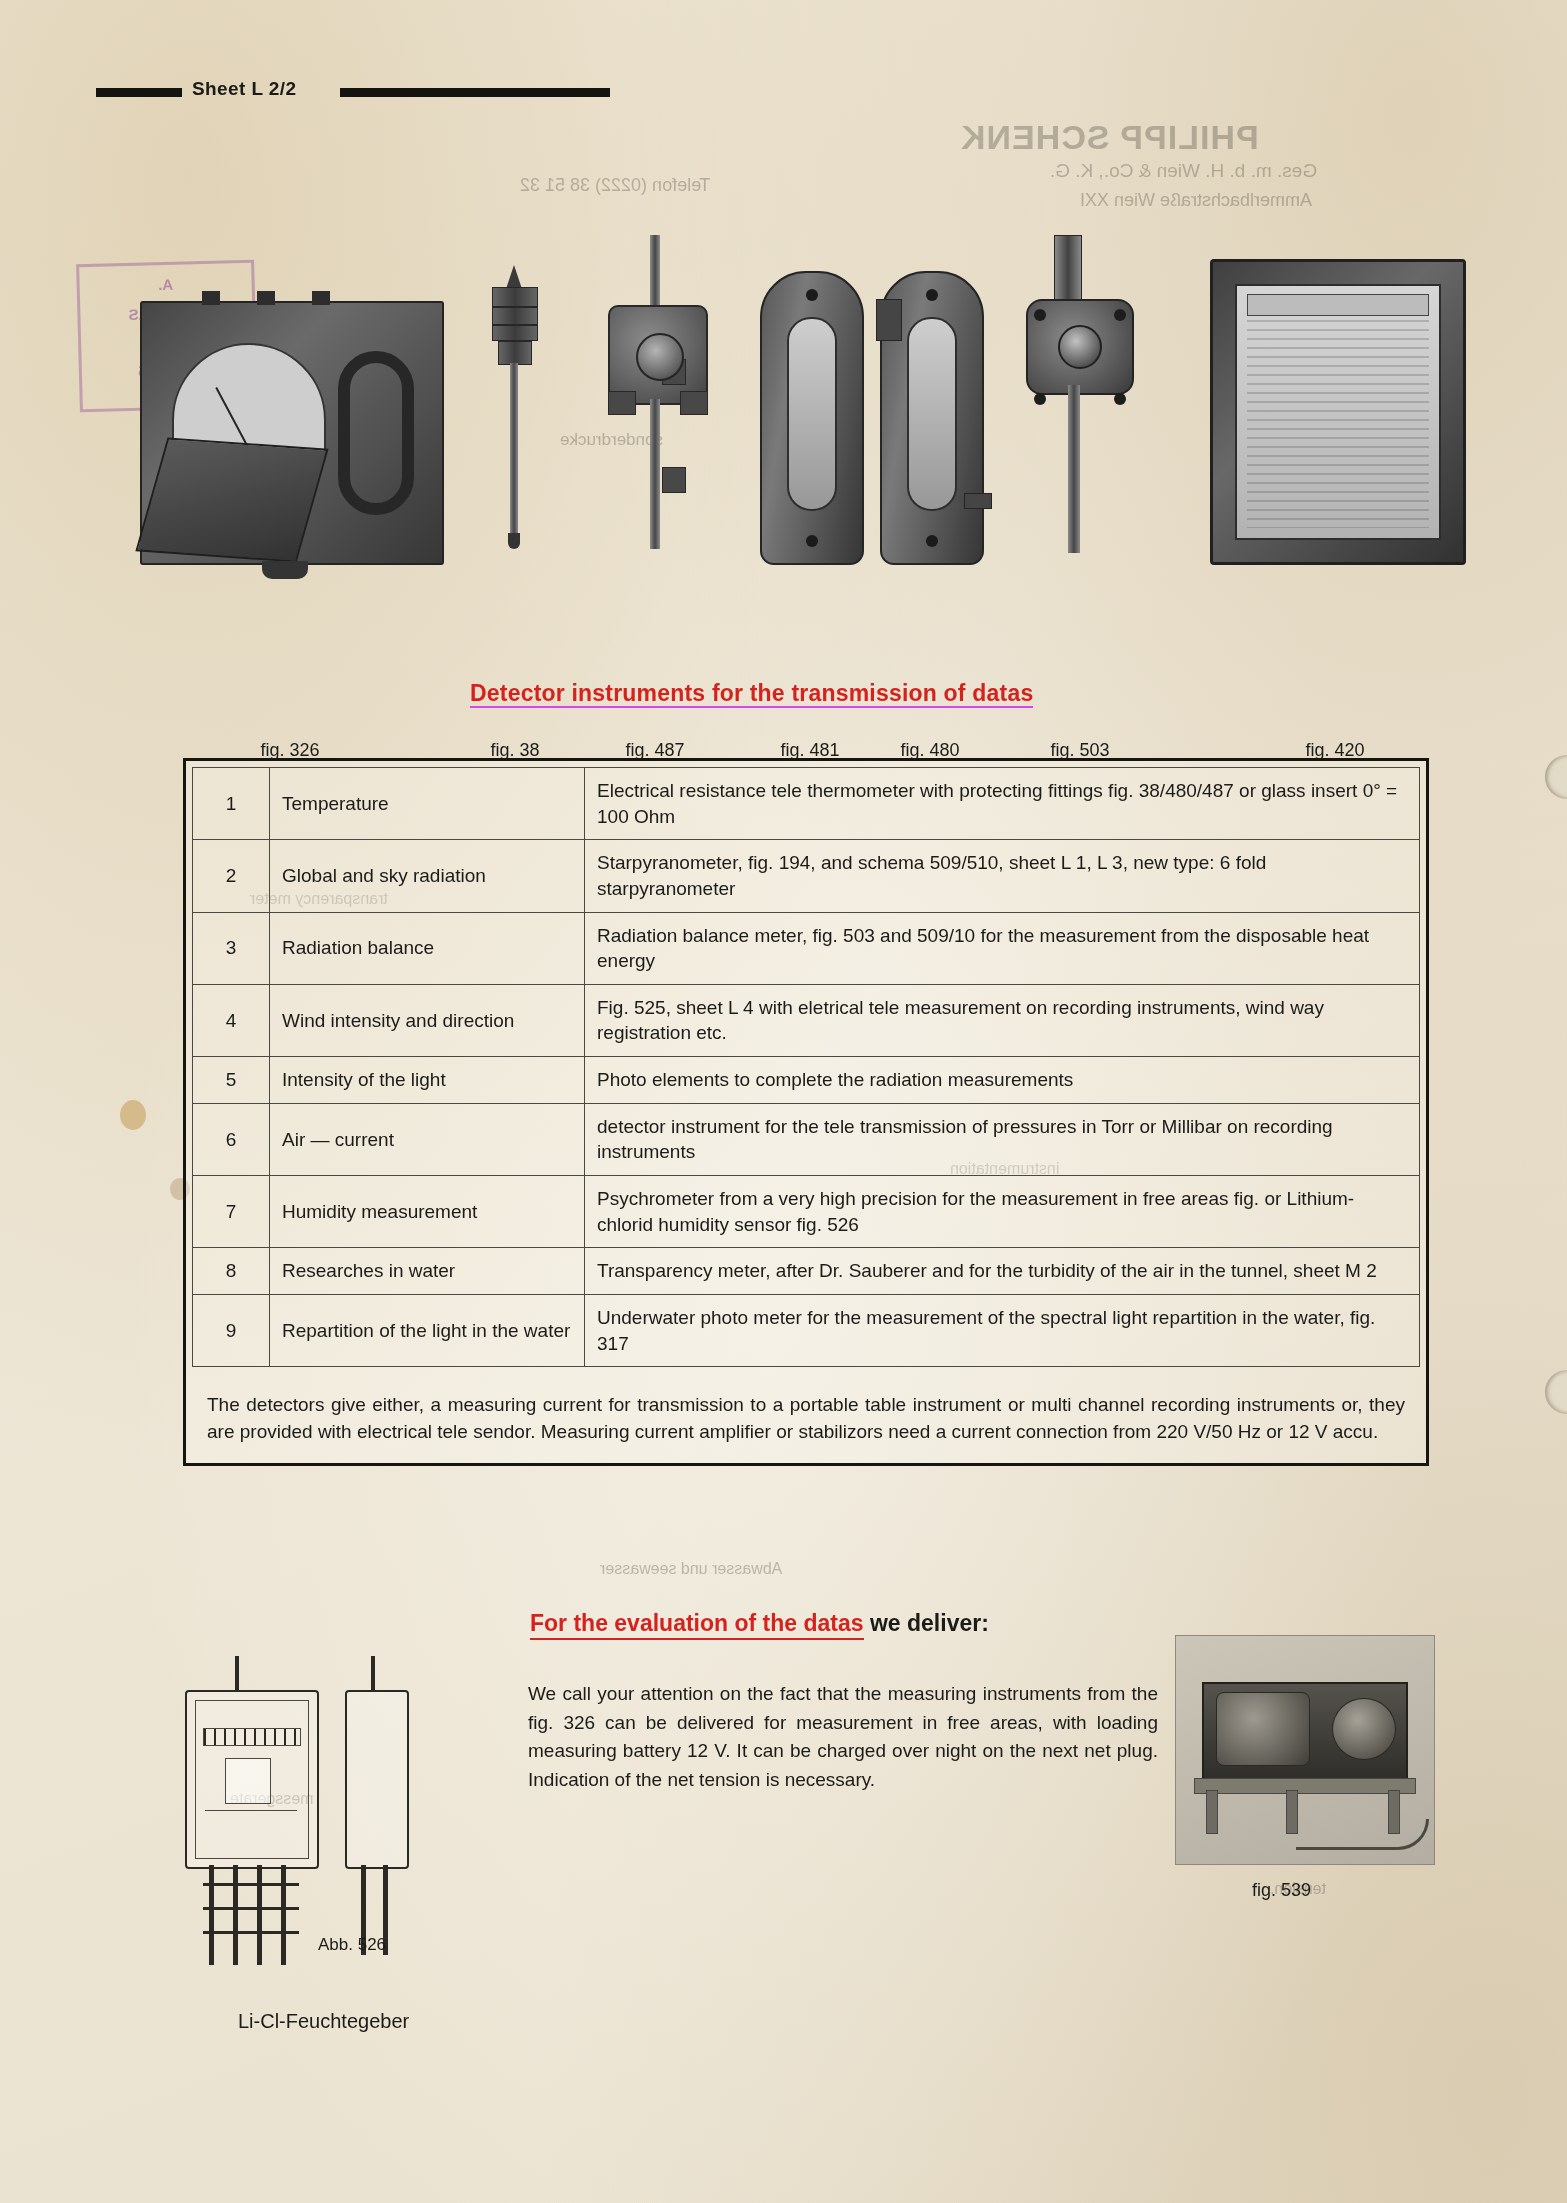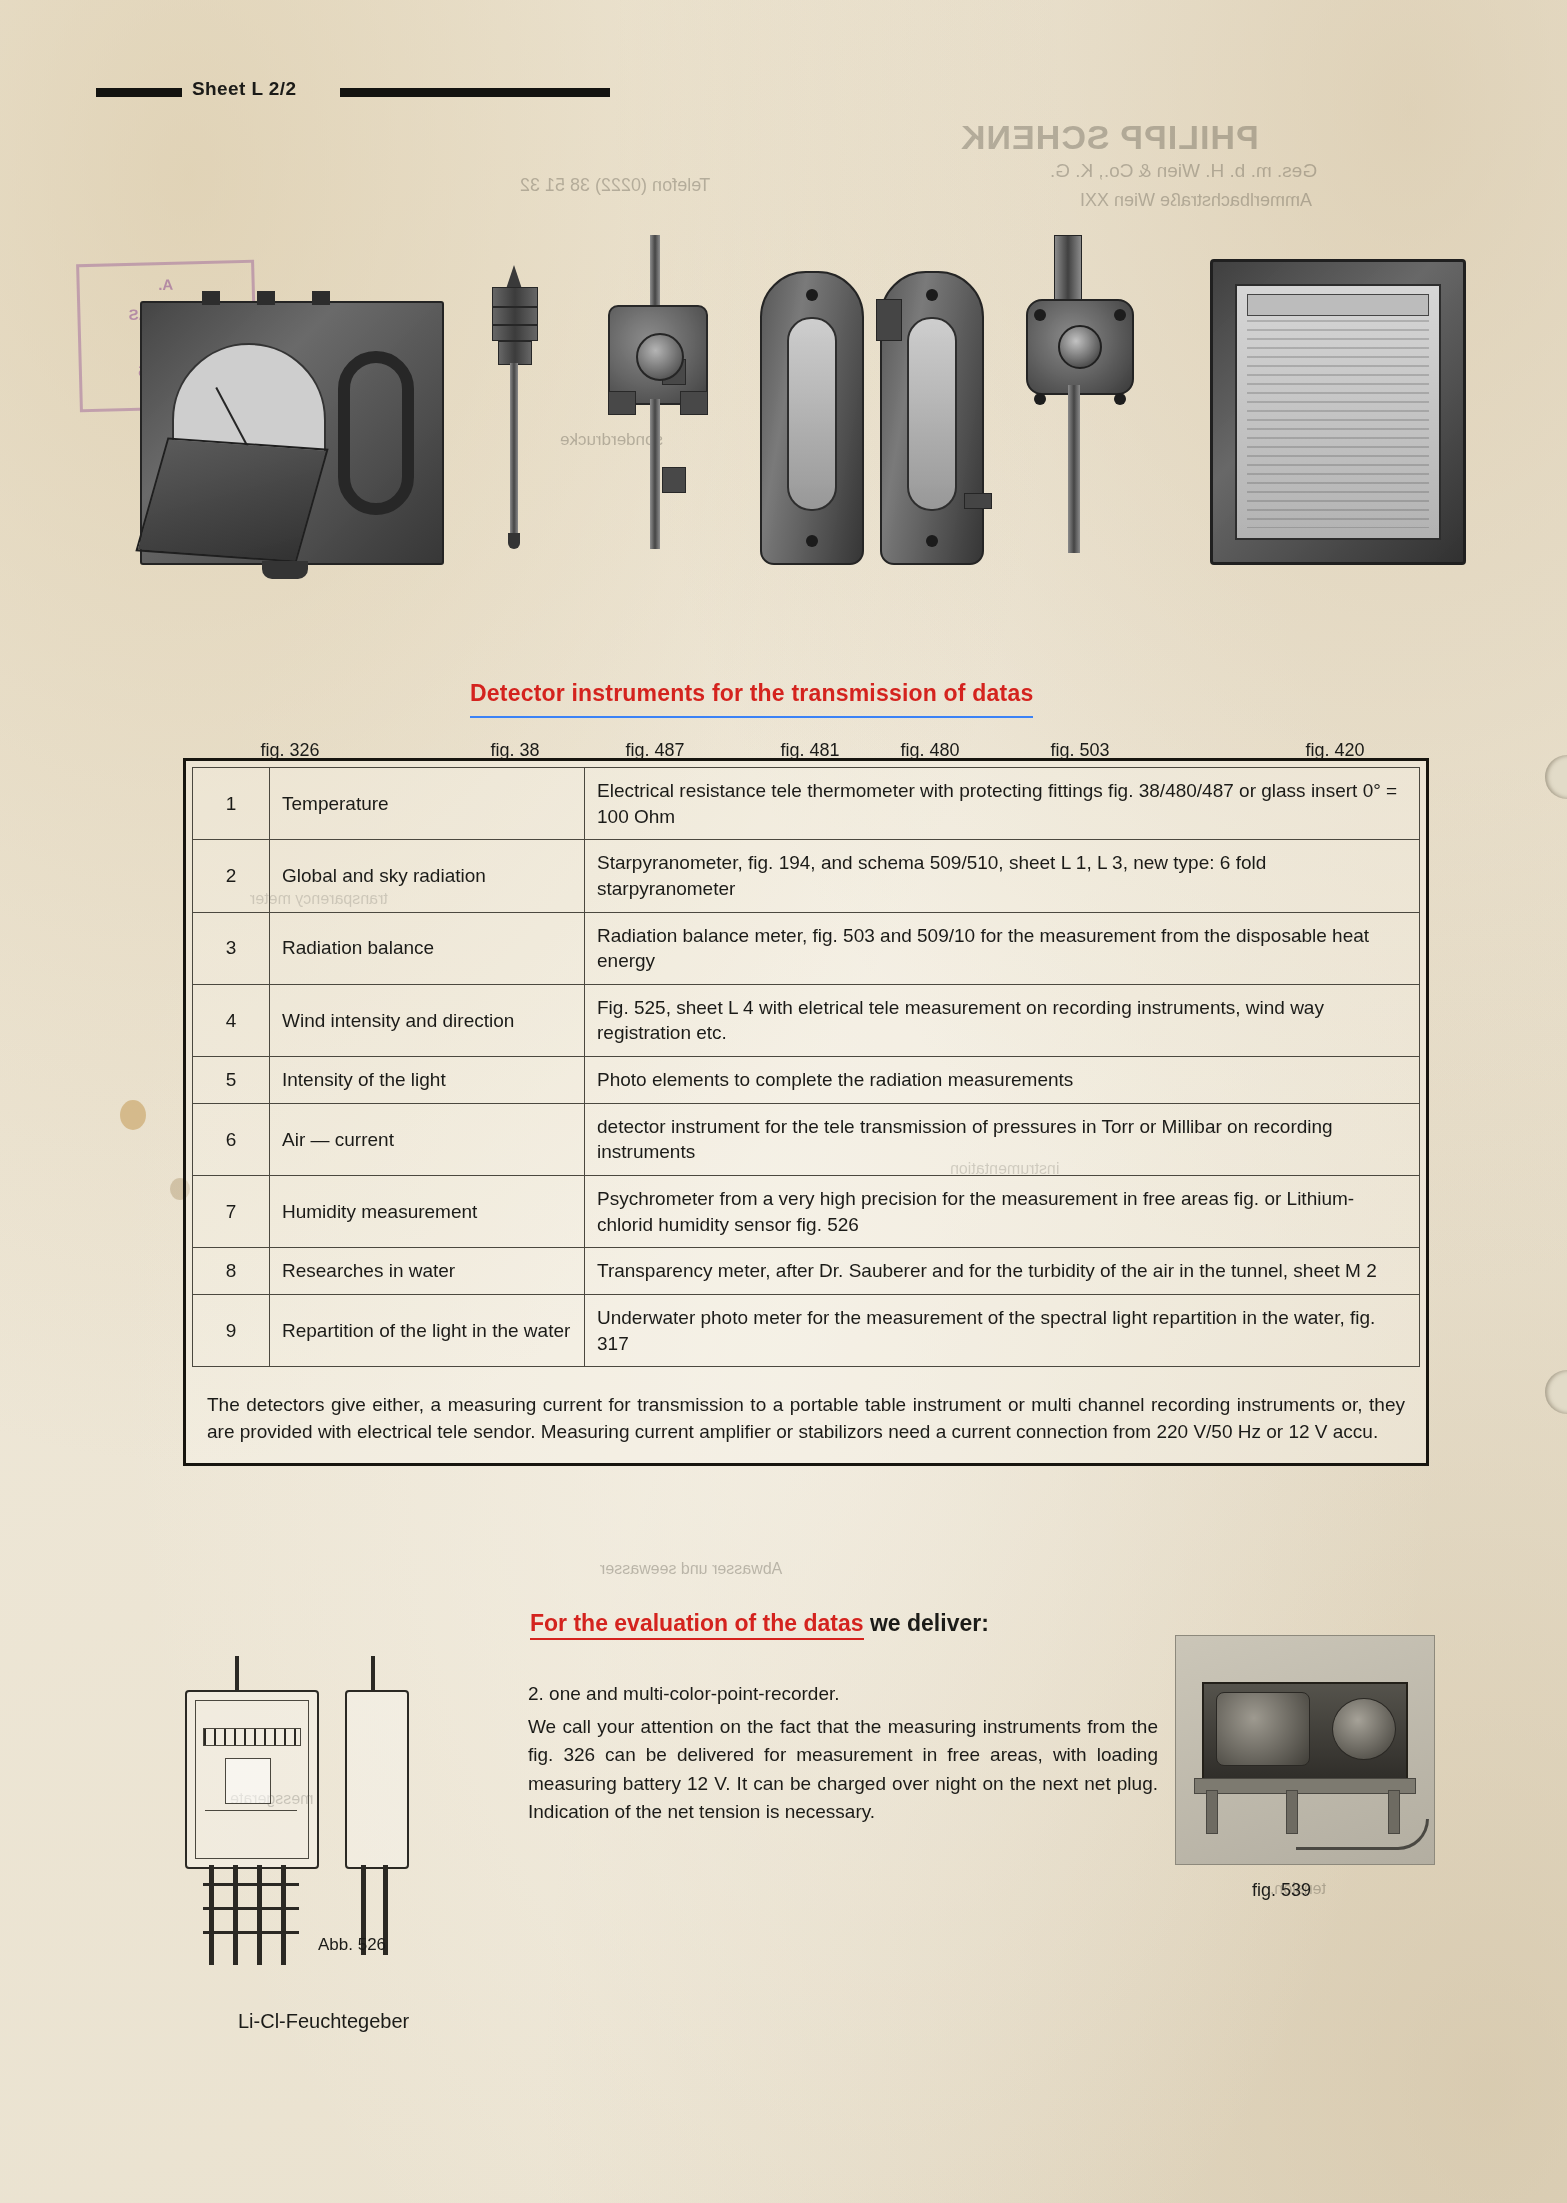--- a/index.html
+++ b/index.html
@@ -192,21 +192,21 @@
   .f420 .strip{ position:absolute; left:10px; top:8px; right:10px; height:20px; background:#bdb9ad; border:1px solid #4a4842;}
 
   
   .red-head {
     position: absolute;
     color: #d4231e;
     font-weight: bold;
     font-size: 23px;
     letter-spacing: .2px;
   }
-  .red-head u { text-decoration: none; border-bottom: 2px solid #3b82f6; padding-bottom: 10px; }
+  .red-head u { text-decoration: none; border-bottom: 2px solid #d946ef; padding-bottom: 0; }
   .h-detector { left: 470px; top: 680px; }
 
   
   .table-wrap {
     position: absolute;
     left: 183px; top: 758px;
     width: 1246px;
     border: 3px solid #17150f;
     background: rgba(250,247,238,0.35);
     box-sizing: border-box;
@@ -476,21 +476,20 @@
   </div>
 
   <div class="punch p1"></div>
   <div class="punch p2"></div>
 
   <div class="h-eval">
     <b>For the evaluation of the datas</b><span> we deliver:</span>
   </div>
 
   <div class="body-col">
-    <p class="tight">2. one and multi-color-point-recorder.</p>
     <p>We call your attention on the fact that the measuring instruments from the fig. 326 can be delivered for measurement in free areas, with loading measuring battery 12 V. It can be charged over night on the next net plug. Indication of the net tension is necessary.</p>
   </div>
 
   <div class="drawings">
     <div class="dwg-stem s1"></div>
     <div class="dwg-stem s2"></div>
     <div class="dwg-box dwg-main">
       <div class="terminal"></div>
       <div class="inner"></div>
       <div class="cone"></div>

